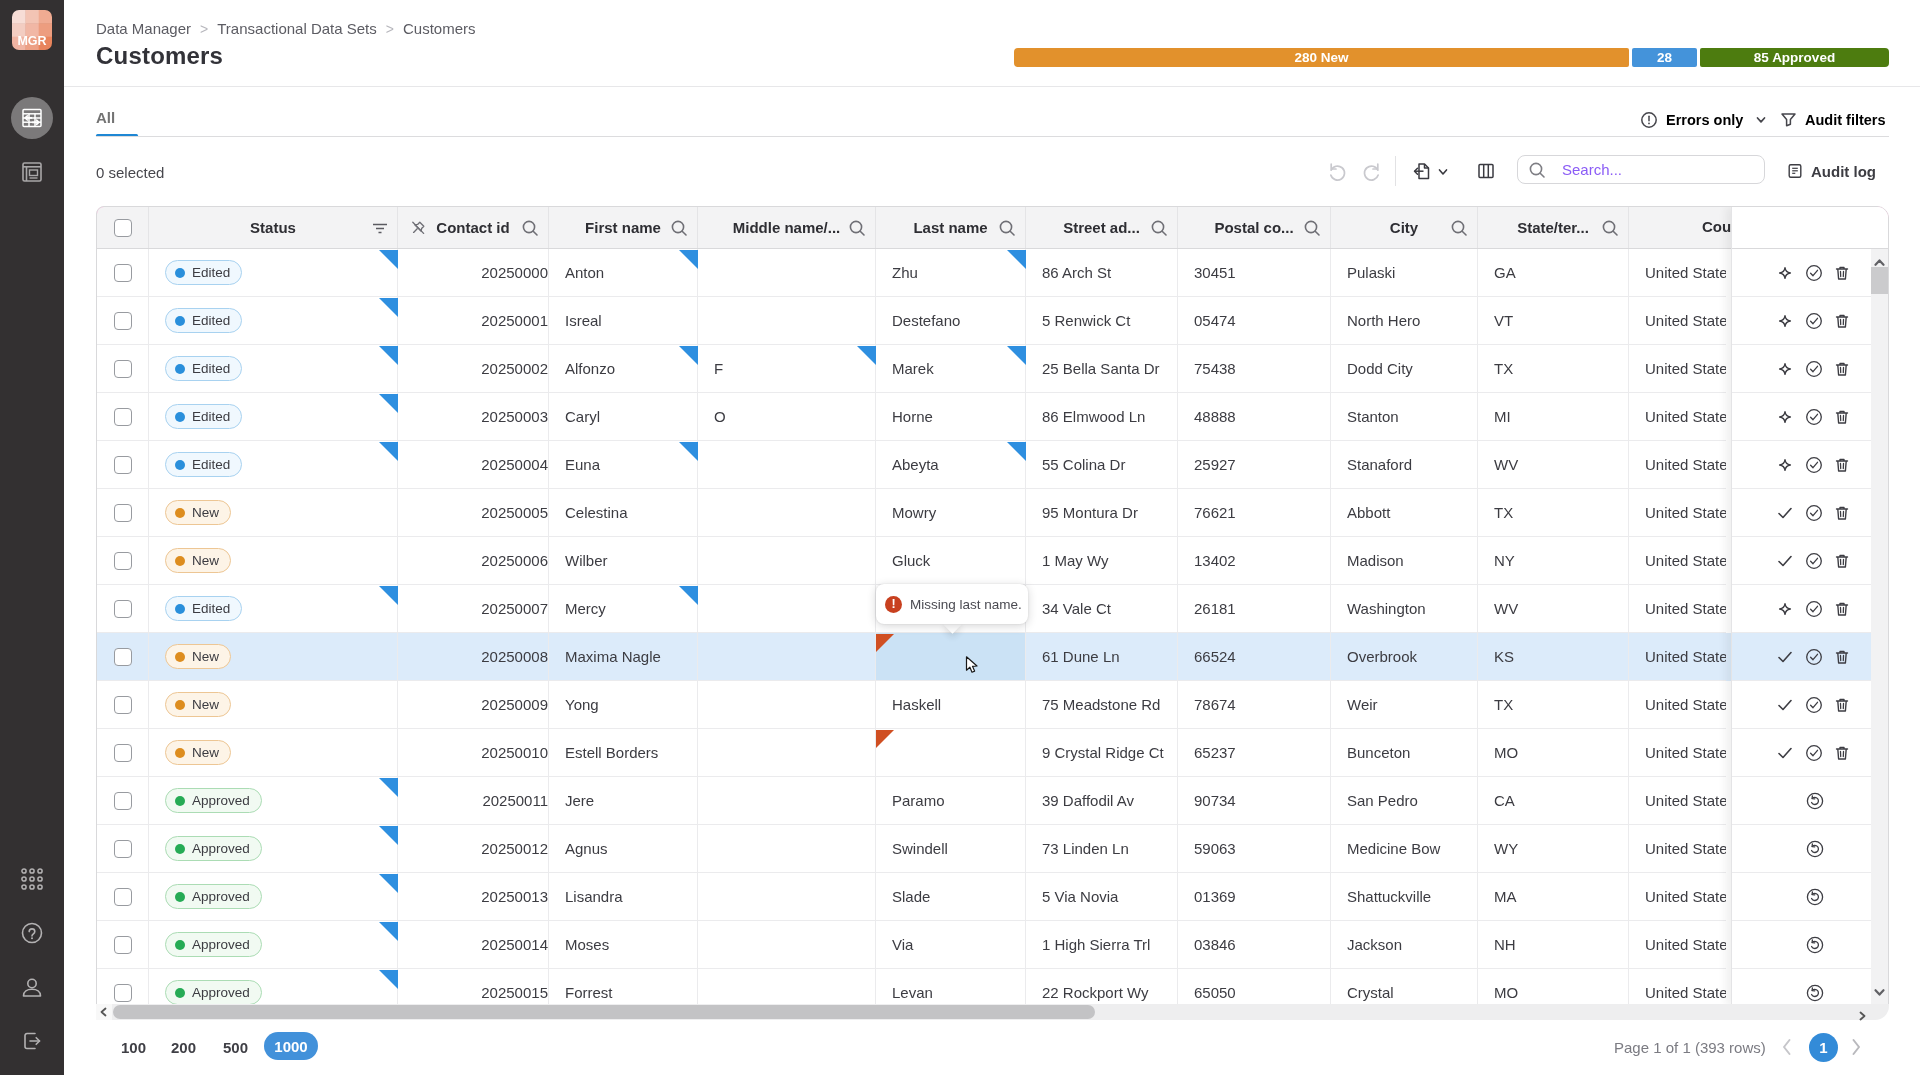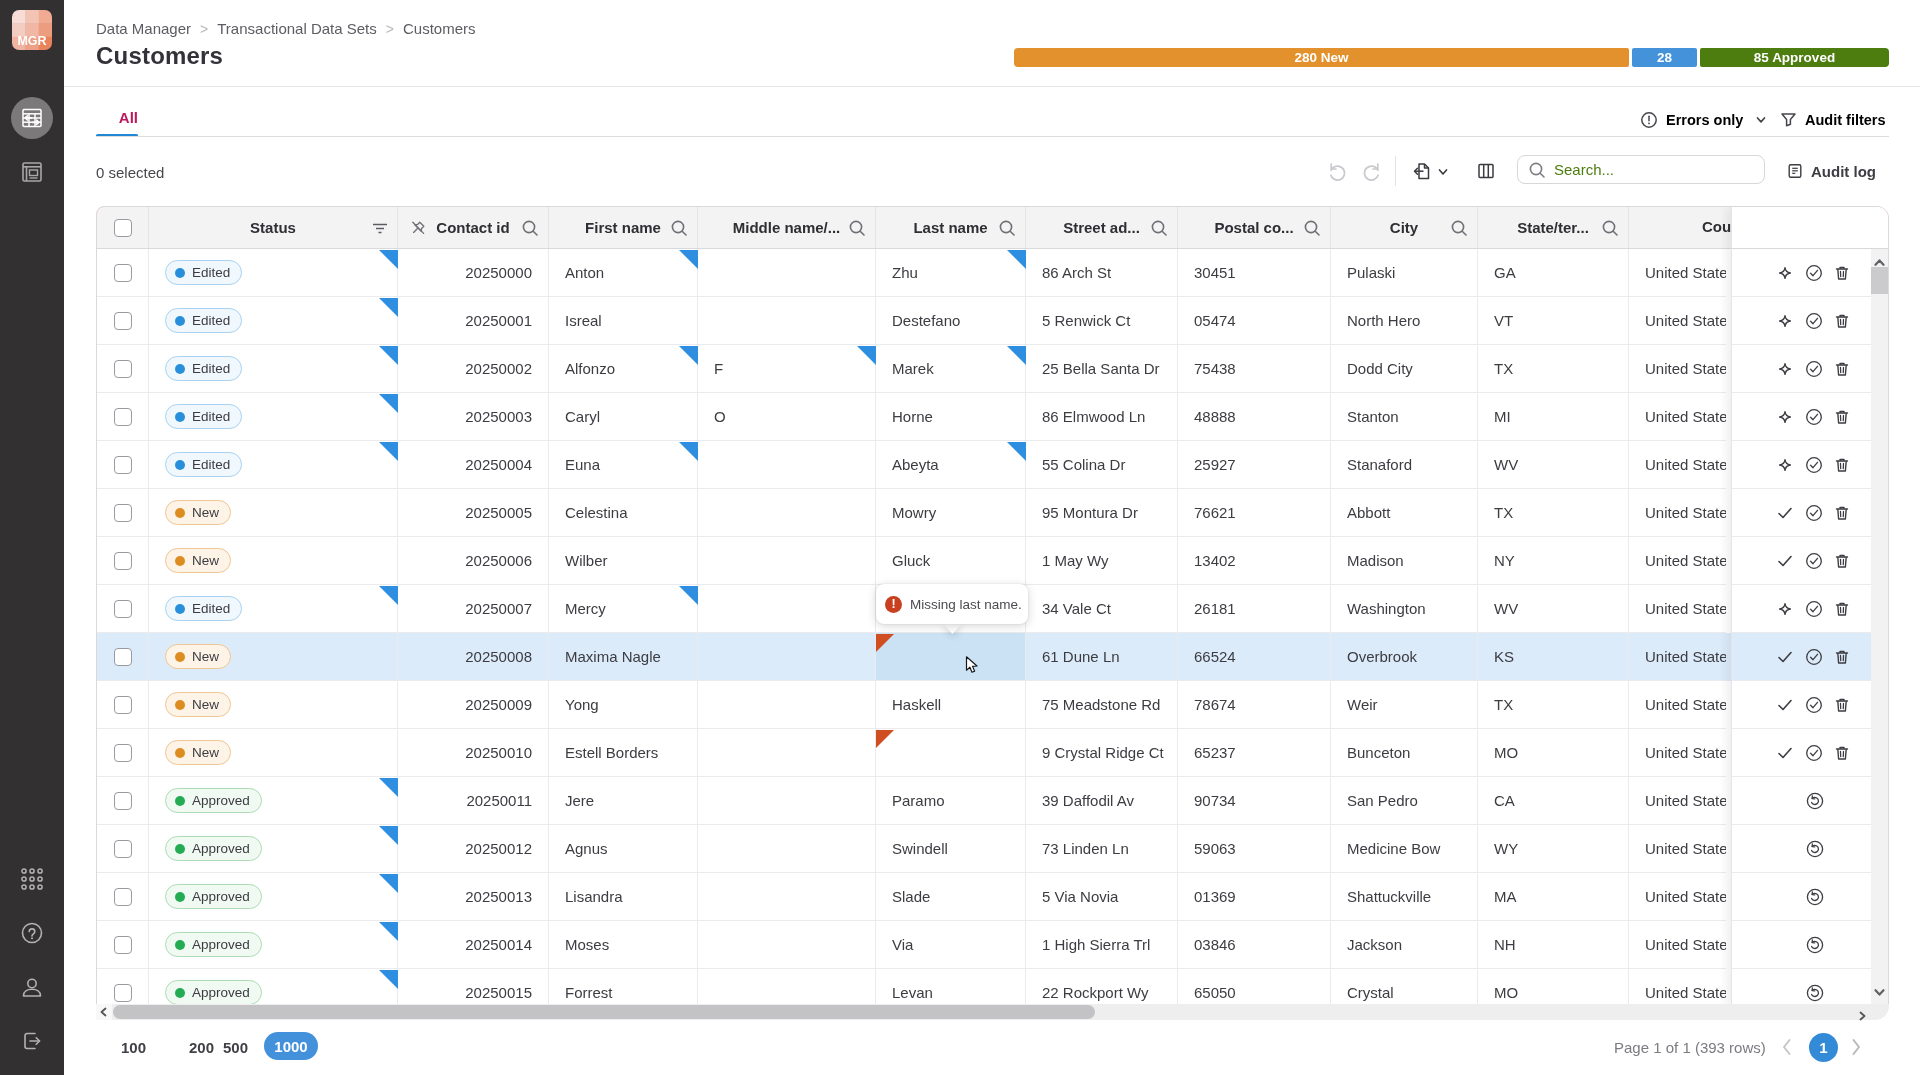--- a/index.html
+++ b/index.html
@@ -9,40 +9,40 @@
 #sidebar { position:absolute; left:0; top:0; width:64px; height:1075px; background:#333031; }
 .sico { position:absolute; left:50%; transform:translate(-50%,-50%); }
 
 #crumbs { position:absolute; left:96px; top:20px; font-size:15px; color:#5c5c63; }
 #crumbs .sep { color:#b7b7bd; margin:0 9px; font-size:14px; }
 #title { position:absolute; left:96px; top:42px; font-size:24px; font-weight:700; color:#323238; letter-spacing:0.2px; }
 #statusbar { position:absolute; left:1014px; top:48px; width:875px; height:19px; }
 .seg { position:absolute; top:0; height:19px; color:#fff; font-size:13.5px; font-weight:700; text-align:center; line-height:19px; }
 #hdivider { position:absolute; left:64px; top:86px; width:1856px; height:1px; background:#e7e7e9; }
 
-#tabAll { position:absolute; left:96px; top:109px; width:42px; text-align:right; font-size:15px; font-weight:700; color:#be185d; }
+#tabAll { position:absolute; left:96px; top:109px; width:42px; text-align:left; font-size:15px; font-weight:700; color:#737373; }
 #tabline { position:absolute; left:96px; top:134px; width:42px; height:3px; background:#1f87d4; border-radius:2px; }
 #tabborder { position:absolute; left:96px; top:136px; width:1793px; height:1px; background:#dcdcde; }
 .topctl { position:absolute; top:111px; font-size:14.5px; font-weight:700; color:#000000; }
 
 #selected { position:absolute; left:96px; top:164px; font-size:15px; color:#47474d; }
 .tico { position:absolute; display:flex; align-items:center; justify-content:center; }
 #searchbox { position:absolute; left:1517px; top:155px; width:248px; height:29px; border:1px solid #d7d7da; border-radius:8px; display:flex; align-items:center; padding-left:10px; }
-#searchbox .ph { color:#4d7c0f; font-size:15px; margin-left:8px; }
+#searchbox .ph { color:#8b5cf6; font-size:15px; margin-left:16px; }
 
 #table { position:absolute; left:96px; top:206px; width:1793px; height:799px; border:1px solid #d9d9db; border-radius:8px 12px 0 0; overflow:hidden; background:#f9a8d4; }
 #thead { position:absolute; left:0; top:0; width:1634px; height:42px; background:#f3f3f4; border-bottom:1px solid #d9d9db; }
 .hcell { position:absolute; top:0; height:41px; display:flex; align-items:center; justify-content:center; border-right:1px solid #e4e4e6; }
 .htitle { font-size:15px; font-weight:700; color:#2e2e33; }
 .hicon { position:absolute; right:9px; top:50%; transform:translateY(-50%); display:flex; }
 .pin { position:absolute; left:11px; top:50%; transform:translateY(-50%); display:flex; }
 .trow { position:absolute; left:0; width:1634px; height:48px; background:#fff; }
 .cell { position:absolute; top:0; height:48px; display:flex; align-items:center; justify-content:center; border-right:1px solid #ebebed; border-bottom:1px solid #ebebed; font-size:15px; color:#3c3c42; overflow:hidden; }
 .cell.txt { justify-content:flex-start; padding-left:16px; white-space:nowrap; }
-.cell.num { justify-content:flex-end; padding-right:16px; }
+.cell.num { justify-content:flex-end; }
 .cbx { width:18px; height:18px; border:1.5px solid #989ba0; border-radius:4px; background:#fff; }
 .badge { display:inline-flex; align-items:center; height:25px; border:1px solid; border-radius:13px; padding:0 11px 0 9px; font-size:13.5px; color:#3c3c42; }
 .dot { width:10px; height:10px; border-radius:50%; margin-right:7px; }
 .tri-blue { position:absolute; top:1px; width:0; height:0; border-top:19px solid #2e8fe0; border-left:19px solid transparent; }
 .tri-red { position:absolute; top:1px; width:0; height:0; border-top:18px solid #d04f22; border-right:18px solid transparent; }
 
 #panel { position:absolute; left:1634px; top:0; width:159px; height:799px; background:#fff; box-shadow:-5px 0 8px rgba(40,40,45,0.07); border-left:1px solid #e4e4e6; }
 #panelhead { position:absolute; left:0; top:0; width:159px; height:42px; background:#fff; border-bottom:1px solid #d9d9db; }
 .prow { position:absolute; left:0; width:159px; height:48px; border-bottom:1px solid #ebebed; background:#fff; }
 .pic { position:absolute; top:50%; transform:translate(-50%,-50%); display:flex; }
@@ -922,21 +922,21 @@
         <path d="M6.5 1.5 L2.5 5 L6.5 8.5" stroke="#555" stroke-width="1.8" fill="none" stroke-linecap="round" stroke-linejoin="round"></path>
       </svg>
     </div>
   <div class="thumb"></div>
   <div style="position:absolute;right:22px;top:3px"><svg width="10" height="10" viewBox="0 0 10 10" fill="none" style="">
         <path d="M3.5 1.5 L7.5 5 L3.5 8.5" stroke="#555" stroke-width="1.8" fill="none" stroke-linecap="round" stroke-linejoin="round"></path>
       </svg></div>
 </div>
 
 <div class="pagenum" style="left:121px">100</div>
-<div class="pagenum" style="left:189px">200</div>
+<div class="pagenum" style="left:171px">200</div>
 <div class="pagenum" style="left:223px">500</div>
 <div id="pill1000">1000</div>
 <div id="pageinfo">Page 1 of 1 (393 rows)</div>
 <div class="abs" style="left:1780px;top:1037px"><svg width="14" height="20" viewBox="0 0 14 20" fill="none" style="">
       <path d="M9.5 3 L4 10 L9.5 17" stroke="#c6c6ca" stroke-width="2" fill="none" stroke-linecap="round" stroke-linejoin="round"></path>
     </svg></div>
 <div id="pgcircle">1</div>
 <div class="abs" style="left:1849px;top:1037px"><svg width="14" height="20" viewBox="0 0 14 20" fill="none" style="">
       <path d="M4.5 3 L10 10 L4.5 17" stroke="#b9b9bd" stroke-width="2" fill="none" stroke-linecap="round" stroke-linejoin="round"></path>
     </svg></div>

